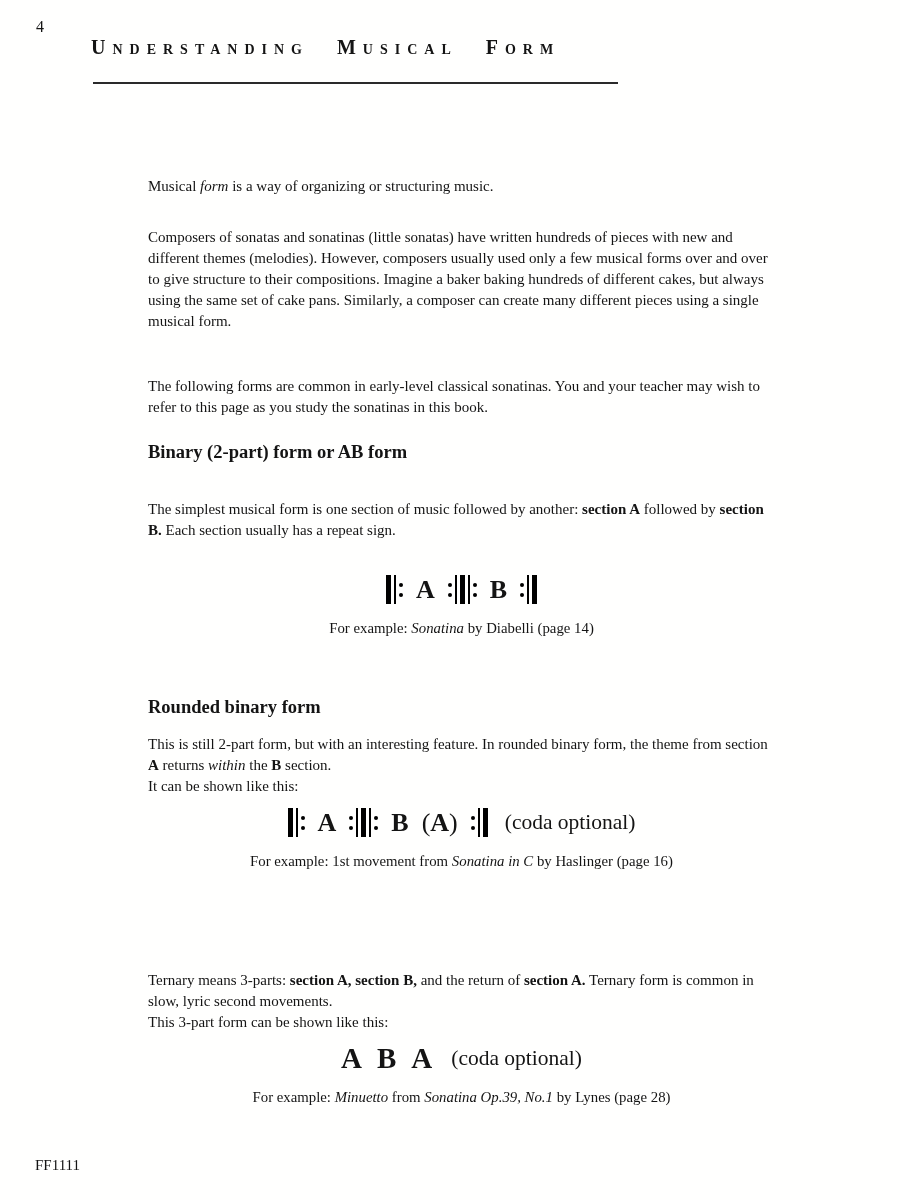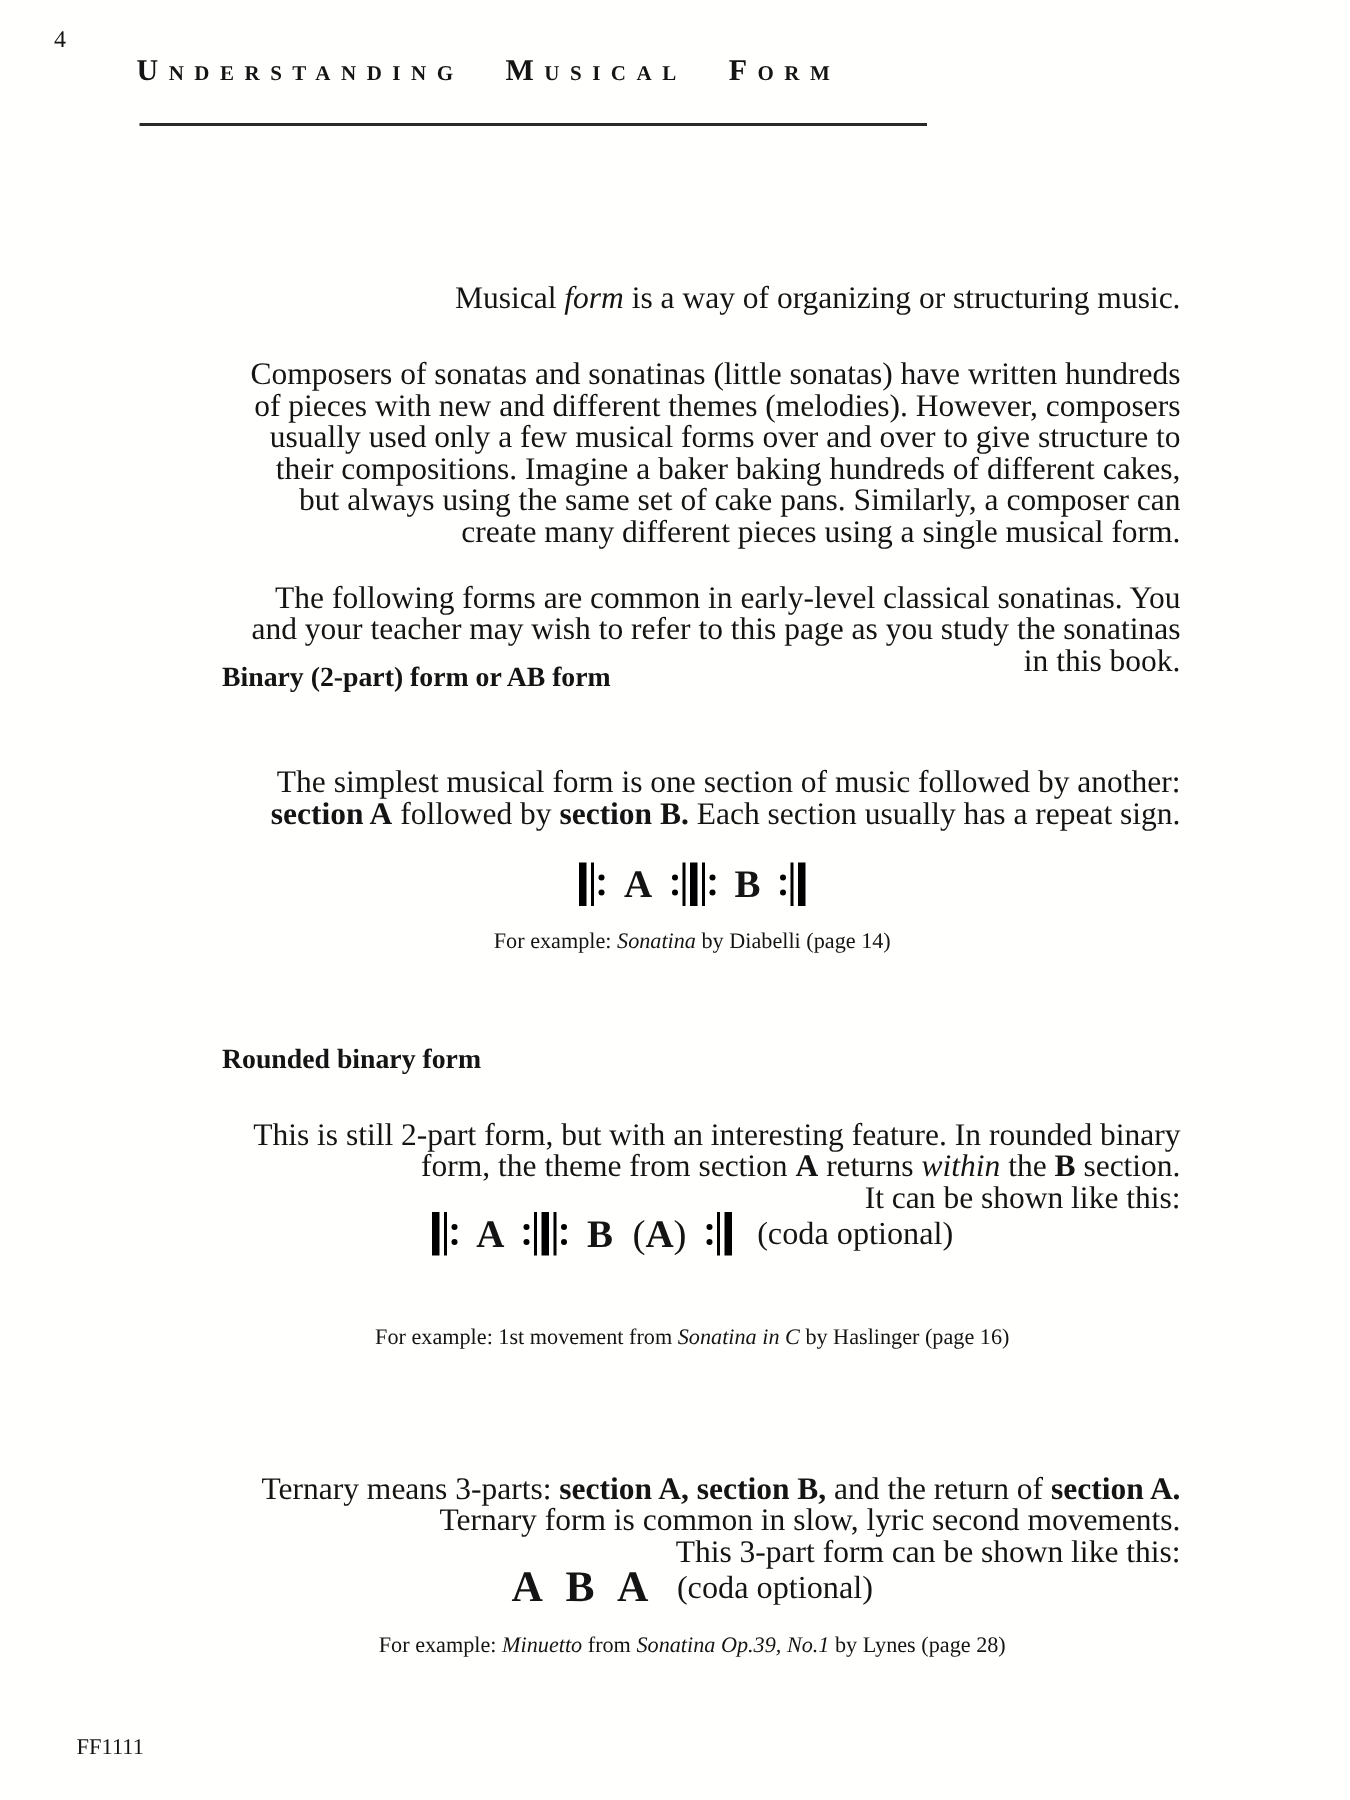--- a/index.html
+++ b/index.html
@@ -20,22 +20,22 @@
   .title{
     position:absolute;left:91px;top:36px;margin:0;
     font-size:20px;font-weight:bold;
     font-variant:small-caps;
     letter-spacing:7px;word-spacing:16px;
     white-space:nowrap;
   }
   .title-rule{position:absolute;left:93px;top:82px;width:525px;height:2px;background:#2a2a2a;}
 
   .body{
-    position:absolute;left:148px;width:627px;margin:12px;
-    font-size:21px;line-height:21px;text-align:right;
+    position:absolute;left:148px;width:627px;margin:0;
+    font-size:15px;line-height:21px;
   }
   .shead{
     position:absolute;left:148px;width:627px;margin:0;
     font-size:18.5px;font-weight:bold;line-height:20px;
   }
   .caption{
     position:absolute;left:148px;width:627px;margin:0;
     font-size:14.8px;text-align:center;line-height:17px;
   }
 
@@ -49,34 +49,34 @@
   .nreturn{font-size:26px;line-height:1;}
   .coda{font-size:21.5px;line-height:1;margin-left:4px;white-space:nowrap;}
 
   .barline{display:inline-flex;align-items:center;column-gap:3px;height:29px;}
   .barline i{display:block;font-style:normal;}
   .b-thick{width:5px;height:29px;background:#000;}
   .b-thin{width:2px;height:29px;background:#000;}
   .dotscol{display:flex;flex-direction:column;justify-content:center;row-gap:6px;height:29px;}
   .dot{width:4px;height:4px;background:#000;border-radius:50%;}
 
-  .footer{position:absolute;left:51px;top:1157px;font-size:15px;}
+  .footer{position:absolute;left:35px;top:1157px;font-size:15px;}
 
   
   #p1{top:176px;}
   #p2{top:227px;}
   #p3{top:376px;}
   #h1{top:442px;}
   #p4{top:499px;}
   #n1{top:575px;}
   #c1{top:620px;}
   #h2{top:697px;}
   #p5{top:734px;}
   #n2{top:808px;}
-  #c2{top:884px;text-align:center;}
+  #c2{top:853px;text-align:center;}
   #h3{top:931px;}
   #p6{top:970px;}
   #n3{top:1044px;}
   #c3{top:1089px;}
 </style>
 </head>
 <body>
 
 <div class="page">
 

